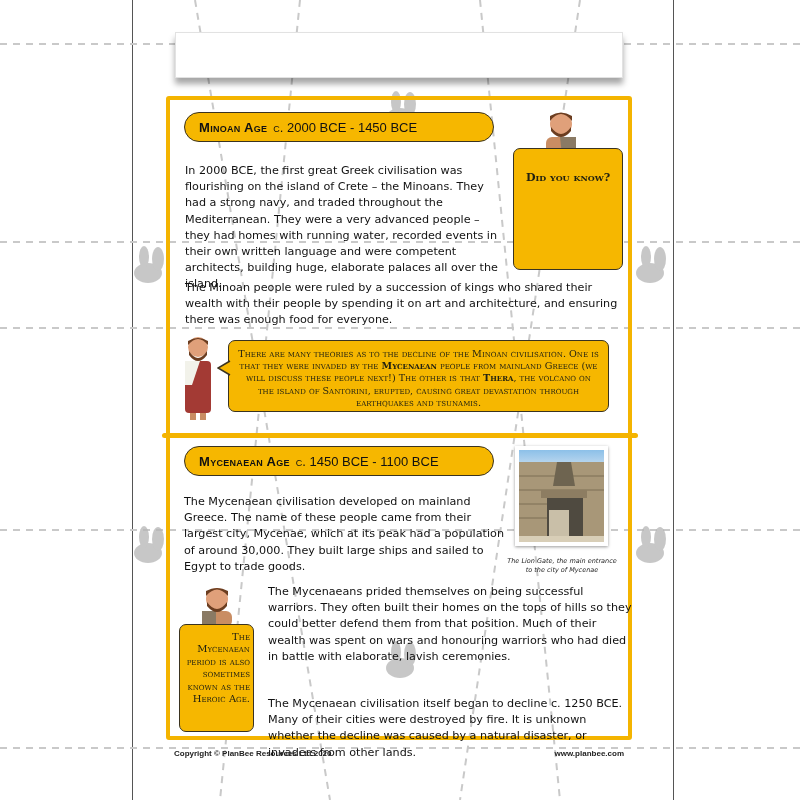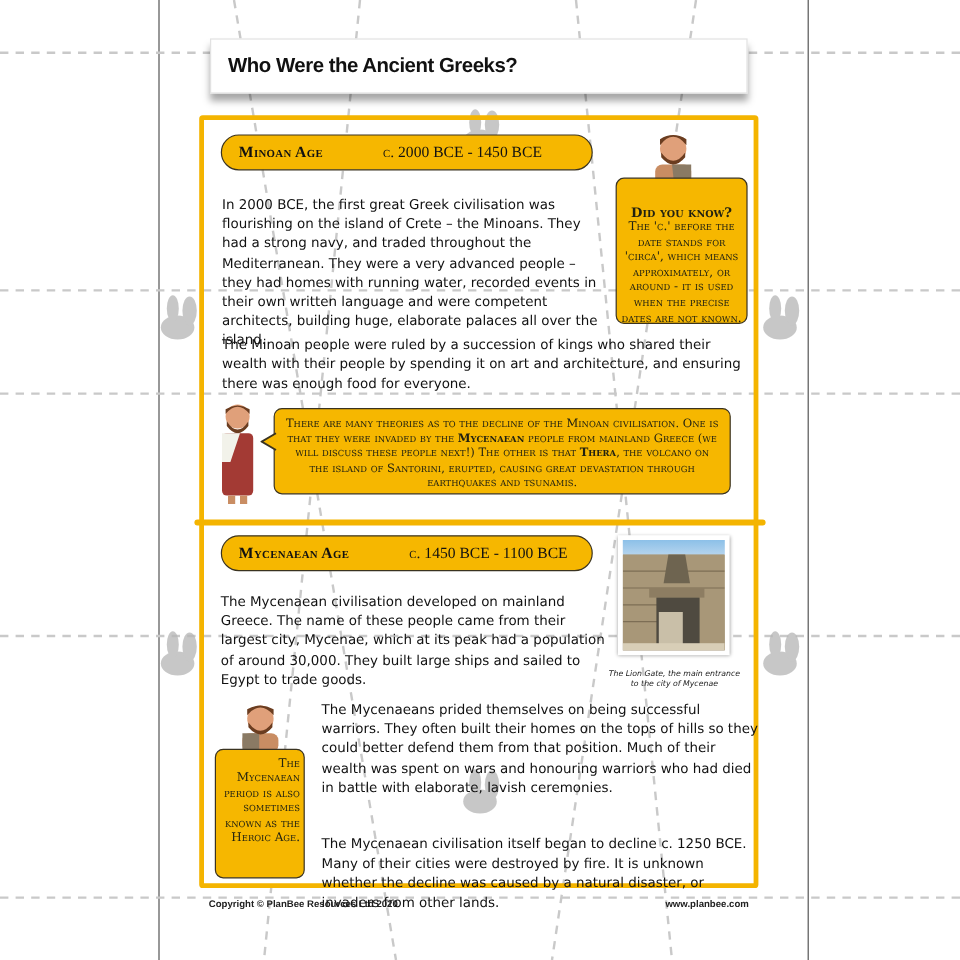--- a/index.html
+++ b/index.html
@@ -4,21 +4,21 @@
 <style>
   html, body { margin:0; padding:0; background:#ffffff; }
   body { width:800px; height:800px; position:relative; overflow:hidden; font-family:"DejaVu Sans", sans-serif; }
   .page { position:absolute; left:132px; top:0; width:540px; height:800px; background:#fff; border-left:1px solid #555; border-right:1px solid #555; }
   .bg-lines { position:absolute; inset:0; pointer-events:none; }
   .bee { position:absolute; width:56px; height:44px; opacity:0.75; }
   .title-bar { position:absolute; left:175px; top:32px; width:448px; height:46px; background:#fff; box-shadow:0 6px 6px rgba(0,0,0,0.35); border:1px solid #e2e2e2; display:flex; justify-content:space-between; align-items:center; padding:0 14px; box-sizing:border-box; }
   .title-bar span { font-family:"Liberation Sans", sans-serif; font-weight:bold; font-size:17px; letter-spacing:-0.4px; color:#111; }
   .frame { position:absolute; left:166px; top:96px; width:466px; height:644px; border:4px solid #f4b400; border-radius:3px; box-sizing:border-box; }
   .divider { position:absolute; left:162px; top:433px; width:476px; height:5px; background:#f4b400; border-radius:3px; }
-  .pill { position:absolute; height:30px; background:#f6b700; border:1.5px solid #3a3320; border-radius:15px; display:flex; align-items:center; padding:0 14px; box-sizing:border-box; font-family:Liberation Serif, serif; font-size:13px; color:#111; white-space:nowrap;gap:44px; }
+  .pill { position:absolute; height:30px; background:#f6b700; border:1.5px solid #3a3320; border-radius:15px; display:flex; align-items:center; padding:0 14px; box-sizing:border-box; font-family:Liberation Sans, sans-serif; font-size:13px; color:#111; white-space:nowrap; }
   .pill b { font-variant:small-caps; font-weight:900; margin-right:6px; letter-spacing:0.3px; }
   .pill span.date { font-variant:small-caps; }
   .para { position:absolute; font-family:"DejaVu Sans", sans-serif; font-size:11.2px; line-height:16.2px; color:#111; }
   .callout { position:absolute; background:#f6b700; border:1.5px solid #3a3320; border-radius:7px; box-sizing:border-box; text-align:center; font-family:"DejaVu Serif", serif; font-variant:small-caps; color:#221; }
   .callout .head { font-weight:900; font-size:11px; }
   .callout .body { font-size:10px; line-height:12.6px; }
   .figure { position:absolute; }
   .caption { position:absolute; font-style:italic; font-size:6.5px; line-height:9px; text-align:center; color:#222; }
   .photo { position:absolute; left:515px; top:446px; width:93px; height:100px; background:#fff; box-shadow:0 1px 3px rgba(0,0,0,0.4); }
   .photo-inner { position:absolute; left:4px; top:4px; width:85px; height:92px; overflow:hidden; background:linear-gradient(#8cc0e8 0%, #b7d5ee 14%, #b8a88a 14%, #9f8f72 100%); }
@@ -74,21 +74,20 @@
     <ellipse cx="26" cy="12" rx="5" ry="11" fill="#b5b5b5"></ellipse>
     <ellipse cx="40" cy="14" rx="6" ry="12" fill="#b5b5b5"></ellipse>
   </svg>
 <svg class="bee" style="left:370px;top:640px;" viewBox="0 0 56 44">
     <ellipse cx="30" cy="28" rx="14" ry="10" fill="#b5b5b5"></ellipse>
     <ellipse cx="26" cy="12" rx="5" ry="11" fill="#b5b5b5"></ellipse>
     <ellipse cx="40" cy="14" rx="6" ry="12" fill="#b5b5b5"></ellipse>
   </svg>
 
 <div class="title-bar">
-  <span>Who Were the Ancient Greeks?</span>
 </div>
 
 <div class="frame"></div>
 <div class="divider"></div>
 
 <div class="pill" style="left:184px;top:112px;width:310px;">
   <b>Minoan Age</b>
   <span class="date">c. 2000 BCE - 1450 BCE</span>
 </div>
 
@@ -97,21 +96,20 @@
 <svg class="figure" style="left:540px;top:107px;" width="42" height="48" viewBox="0 0 42 48">
   <rect x="6" y="30" width="30" height="18" rx="6" fill="#c98d63"></rect>
   <path d="M20 30 L36 30 L36 48 L22 48 Z" fill="#8a7a64"></path>
   <circle cx="21" cy="17" r="11" fill="#e0a07a"></circle>
   <path d="M10 14 Q21 0 32 14 L32 9 Q21 2 10 9 Z" fill="#6b3d20"></path>
   <path d="M11 20 Q21 34 31 20 L31 24 Q21 36 11 24 Z" fill="#6b3d20"></path>
 </svg>
 
 <div class="callout" style="left:513px;top:148px;width:110px;height:122px;padding:22px 4px;">
   <div class="head">Did you know?</div>
-  <div class="body">The 'c.' before the date stands for 'circa', which means approximately, or around - it is used when the precise dates are not known.</div>
 </div>
 
 <div class="para" style="left:185px;top:280px;width:440px;">The Minoan people were ruled by a succession of kings who shared their wealth with their people by spending it on art and architecture, and ensuring there was enough food for everyone.</div>
 
 <svg class="figure" style="left:180px;top:335px;" width="36" height="86" viewBox="0 0 36 86">
   <circle cx="18" cy="12" r="10" fill="#e0a07a"></circle>
   <path d="M8 10 Q18 -2 28 10 L28 6 Q18 0 8 6 Z" fill="#6b3d20"></path>
   <path d="M9 16 Q18 30 27 16 L27 20 Q18 32 9 20 Z" fill="#6b3d20"></path>
   <rect x="5" y="26" width="26" height="52" rx="4" fill="#a33a34"></rect>
   <path d="M5 26 L20 26 L12 50 L5 50 Z" fill="#f2f2ea"></path>

